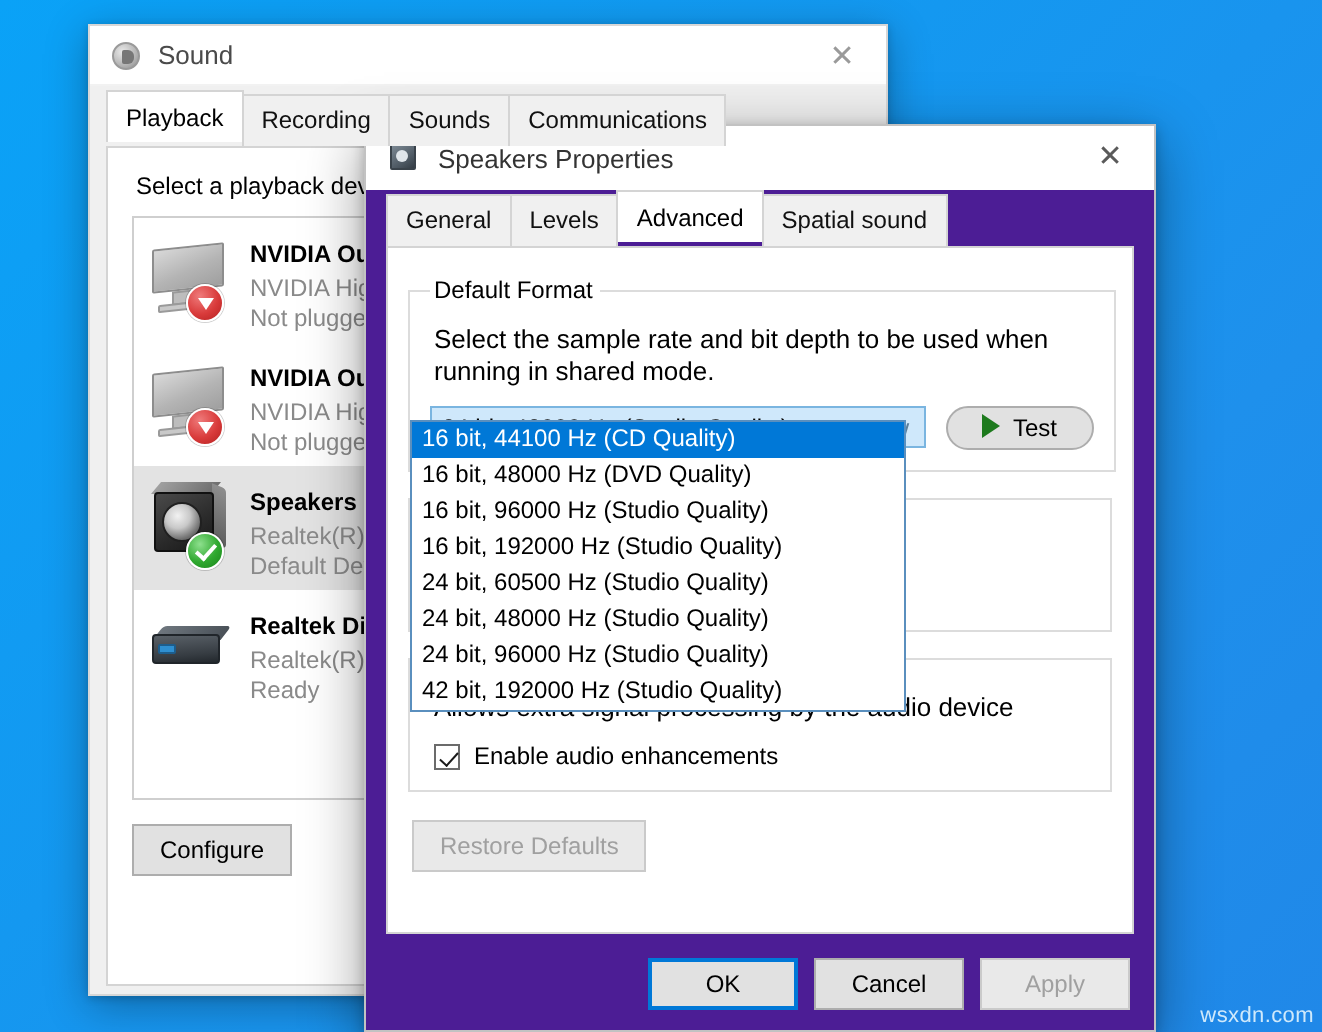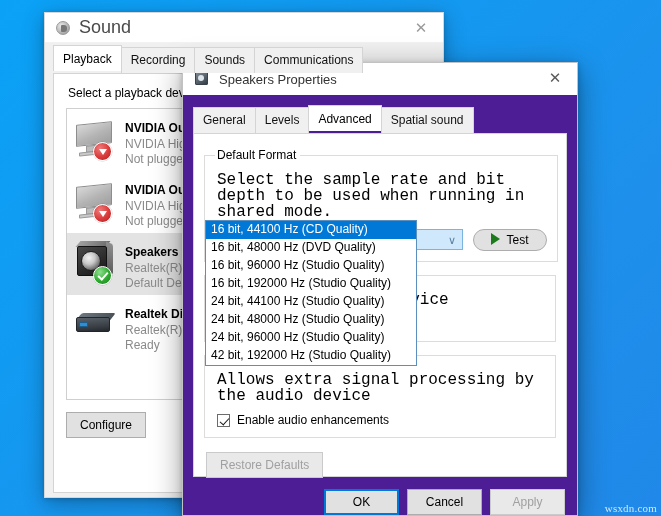--- a/index.html
+++ b/index.html
@@ -14,21 +14,21 @@
     position: relative;
   }
 
   
   #watermark {
     position: absolute;
     right: 4px; bottom: 2px;
     font-size: 11px;
     color: #cfe9fb;
     letter-spacing: 0.2px;
-    font-family: Liberation Serif, serif;
+    font-family: Liberation Sans, sans-serif;
   }
 
   
   #sound-window {
     position: absolute;
     left: 44px; top: 12px;
     width: 400px; height: 486px;
     background: #f0f0f0;
     border: 1px solid #d7d7d7;
     box-shadow: 0 5px 20px rgba(0,0,0,0.30), 0 1px 4px rgba(0,0,0,0.18);
@@ -54,21 +54,21 @@
     border: 1px solid #9a9a9a;
   }
   .win-icon-sound .spk::after {
     content: "";
     position: absolute; left: 4px; top: 3.5px;
     width: 6px; height: 7px;
     background: #777;
     border-radius: 1px 3px 3px 1px;
   }
   #sound-title {
-    font-size: 18px; color: #4a4a4a;
+    font-size: 13px; color: #4a4a4a;
   }
   .titlebar-close {
     position: absolute; right: 0; top: 0;
     width: 44px; height: 30px;
     display: flex; align-items: center; justify-content: center;
     color: #9a9a9a; font-size: 15px; font-weight: 300;
     cursor: default;
   }
   #sound-body { padding: 0; }
 
@@ -293,45 +293,44 @@
     width: 6px; height: 6px; border-radius: 50%;
     background: #dfe5ea;
   }
   #props-title { font-size: 13px; color: #333; }
   #props-close {
     color: #5a5a5a;
   }
   #props-tabstrip {
     display: flex;
     padding-left: 10px;
-    margin-top: 12px;
+    margin-top: 2px;
   }
   #props-panel {
     background: #ffffff;
     border: 1px solid #d4d4d4;
     margin: 0 10px 0 10px;
     height: 344px;
     padding: 8px 10px 10px 10px;
     position: relative;
   }
   fieldset.group {
     border: 1px solid #dcdcdc;
     margin: 6px 0 0 0;
     padding: 6px 10px 10px 10px;
   }
   fieldset.group > legend {
     font-size: 12px; color: #000;
     padding: 0 4px 0 2px;
     margin-top: 16px;
   }
   .group-desc {
-    font-size: 16px; color: #000;
+    font-size: 13px; color: #000;
     line-height: 16px;
     margin: 4px 0 9px 2px;
-    font-family: Liberation Mono, monospace;
   }
   .format-row { display: flex; align-items: flex-start; gap: 10px; }
   .combo {
     position: relative;
     width: 248px; height: 21px;
     background: #cfe8fb;
     border: 1px solid #7ab5e0;
     display: flex; align-items: center;
     padding-left: 5px;
     font-size: 12px; color: #000;
@@ -350,21 +349,21 @@
   .play-tri {
     width: 0; height: 0;
     border-left: 9px solid #1d7a1d;
     border-top: 6px solid transparent;
     border-bottom: 6px solid transparent;
   }
   
   #dropdown {
     position: absolute;
     left: 11px; top: 86px;
-    width: 212px;
+    width: 248px;
     background: #fff;
     border: 1px solid #5a8fbe;
     z-index: 30;
   }
   .dd-item {
     font-size: 12px;
     color: #000;
     padding: 1px 5px 2px 5px;
     line-height: 15px;
     white-space: nowrap;
@@ -558,21 +557,21 @@
 
     <div id="restore-row">
       <button class="btn disabled">Restore Defaults</button>
     </div>
 
     <div id="dropdown">
       <div class="dd-item sel">16 bit, 44100 Hz (CD Quality)</div>
       <div class="dd-item">16 bit, 48000 Hz (DVD Quality)</div>
       <div class="dd-item">16 bit, 96000 Hz (Studio Quality)</div>
       <div class="dd-item">16 bit, 192000 Hz (Studio Quality)</div>
-      <div class="dd-item">24 bit, 44100 Hz (Studio Quality)</div>
+      <div class="dd-item">24 bit, 60500 Hz (Studio Quality)</div>
       <div class="dd-item">24 bit, 48000 Hz (Studio Quality)</div>
       <div class="dd-item">24 bit, 96000 Hz (Studio Quality)</div>
       <div class="dd-item">42 bit, 192000 Hz (Studio Quality)</div>
     </div>
 
   </div>
 
   <div id="props-footer">
     <button class="btn btn-default">OK</button>
     <button class="btn">Cancel</button>

